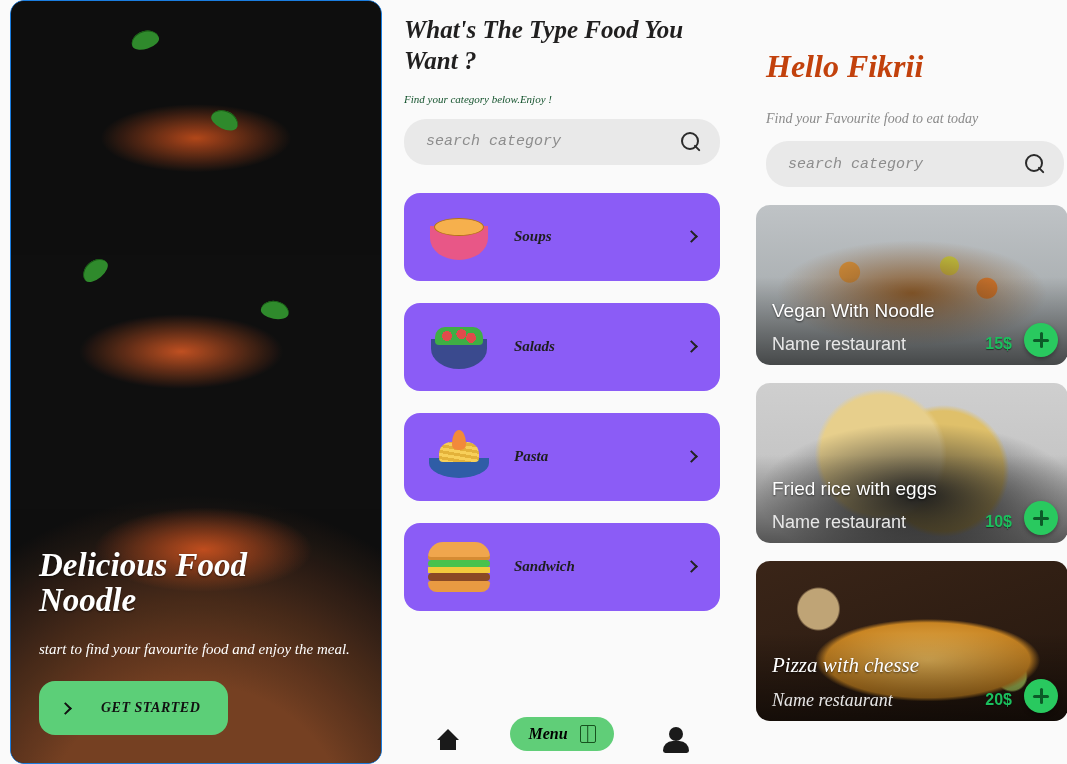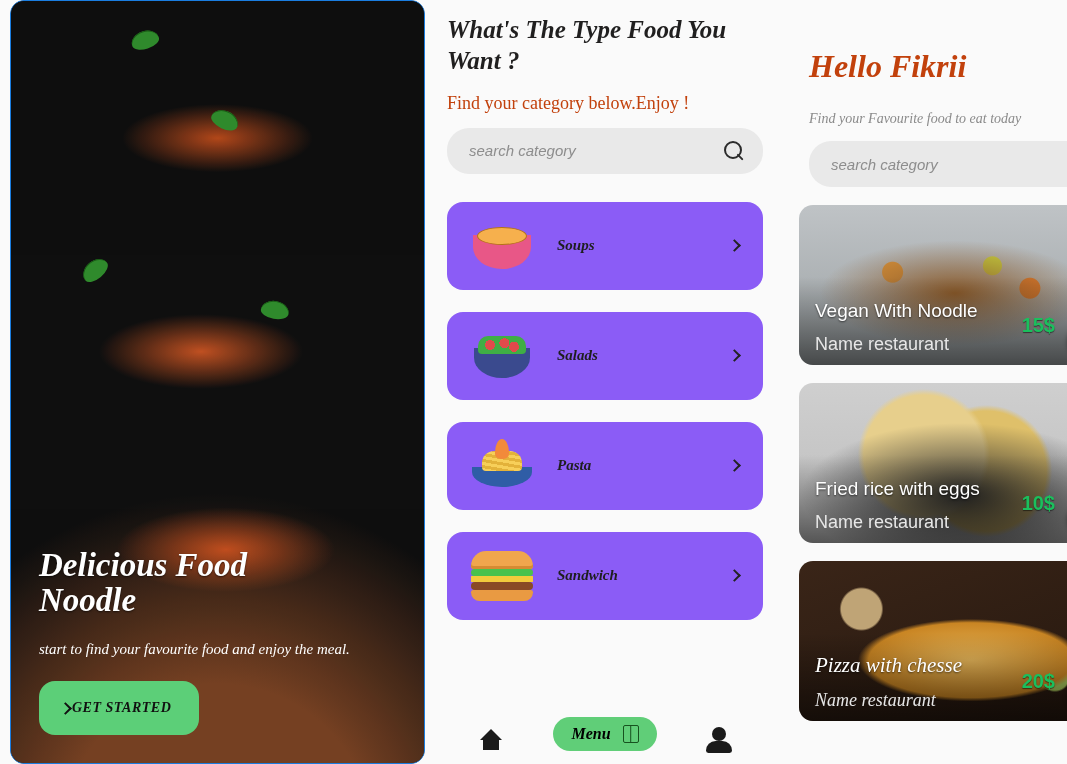--- a/index.html
+++ b/index.html
@@ -9,21 +9,21 @@
     width: 1067px;
     height: 764px;
     overflow: hidden;
     display: flex;
     gap: 20px;
     padding: 0;
   }
 
   
   .panel-hero {
-    width: 415px;
+    width: 372px;
     height: 764px;
     position: relative;
     background: #111;
     border-radius: 14px;
     overflow: hidden;
     border: 1px solid #1a7de0;
     margin-left: 10px;
     flex-shrink: 0;
   }
   .hero-bg {
@@ -54,21 +54,21 @@
   .hero-sub {
     margin-top: 20px;
     font-style: italic;
     font-size: 15px;
     line-height: 1.35;
   }
   .hero-cta {
     margin-top: 22px;
     display: inline-flex;
     align-items: center;
-    gap: 2px;
+    gap: 31px;
     background: #5ccf78;
     color: #111;
     border: none;
     border-radius: 16px;
     padding: 19px 28px 19px 22px;
     font-family: inherit;
     font-style: italic;
     font-weight: 700;
     font-size: 14px;
     letter-spacing: .5px;
@@ -91,35 +91,36 @@
   }
   .cats-title {
     font-style: italic;
     font-weight: 800;
     font-size: 25px;
     line-height:1.25;
     color:#201f1f;
   }
   .cats-sub {
     margin-top: 16px;
-    font-size: 18px;
-    color:#c2410c;
+    font-style: italic;
+    font-size: 11px;
+    color:#14532d;
   }
   .search-pill {
     margin-top: 14px;
     background:#e9e9e9;
     border-radius: 22px;
     height: 46px;
     display:flex; align-items:center;
     padding: 0 18px 0 22px;
     gap:10px;
   }
   .search-pill input{
     border:none; outline:none; background:transparent;
-    flex:1; font-family:Liberation Sans, sans-serif; font-style:italic;
+    flex:1; font-family:Liberation Mono, monospace; font-style:italic;
     font-size:15px; color:#5b5b5b;
   }
   .search-pill input::placeholder{ color:#8d8d8d; font-style:italic;}
   .mag {
     width:22px; height:22px; position:relative; flex-shrink:0;
   }
   .mag::before{ content:""; position:absolute; width:14px; height:14px;
     border:2px solid #2b2b2b; border-radius:50%; top:1px; left:1px;}
   .mag::after{ content:""; position:absolute; width:8px; height:2.2px;
     background:#2b2b2b; transform:rotate(45deg); top:16px; left:13px; border-radius:2px;}
@@ -224,22 +225,22 @@
     padding:12px 16px 10px;
     color:#fff;
     cursor:pointer;
   }
   .card .bg{position:absolute; inset:0; z-index:0;}
   .card .shade{position:absolute; inset:0; z-index:1;
     background:linear-gradient(180deg, rgba(0,0,0,0) 45%, rgba(0,0,0,.55) 100%);}
   .card .ttl{position:relative; z-index:2; font-family: Arial, sans-serif; font-weight:400; font-size:19px; text-shadow:0 1px 2px rgba(0,0,0,.6);}
   .card .rest{position:relative; z-index:2; font-family: Arial, sans-serif; font-size:18px; color:#e7e7e7; margin-top:12px;}
   .card .price{
-    position:absolute; right:56px; bottom:28px; z-index:3;
-    font-family: Arial, sans-serif; font-weight:800; font-size:20px; color:#1bbf5d;
+    position:absolute; right:56px; bottom:12px; z-index:3;
+    font-family: Arial, sans-serif; font-weight:800; font-size:16px; color:#1bbf5d;
     text-shadow:0 1px 1px rgba(0,0,0,.5);
     margin-top:19px;
   }
   .card .add{
     position:absolute; right:10px; bottom:8px; z-index:3;
     width:34px; height:34px; border-radius:50%;
     background:#29c95f; display:flex; align-items:center; justify-content:center;
     box-shadow:0 2px 4px rgba(0,0,0,.35);
     cursor:pointer;
   }

